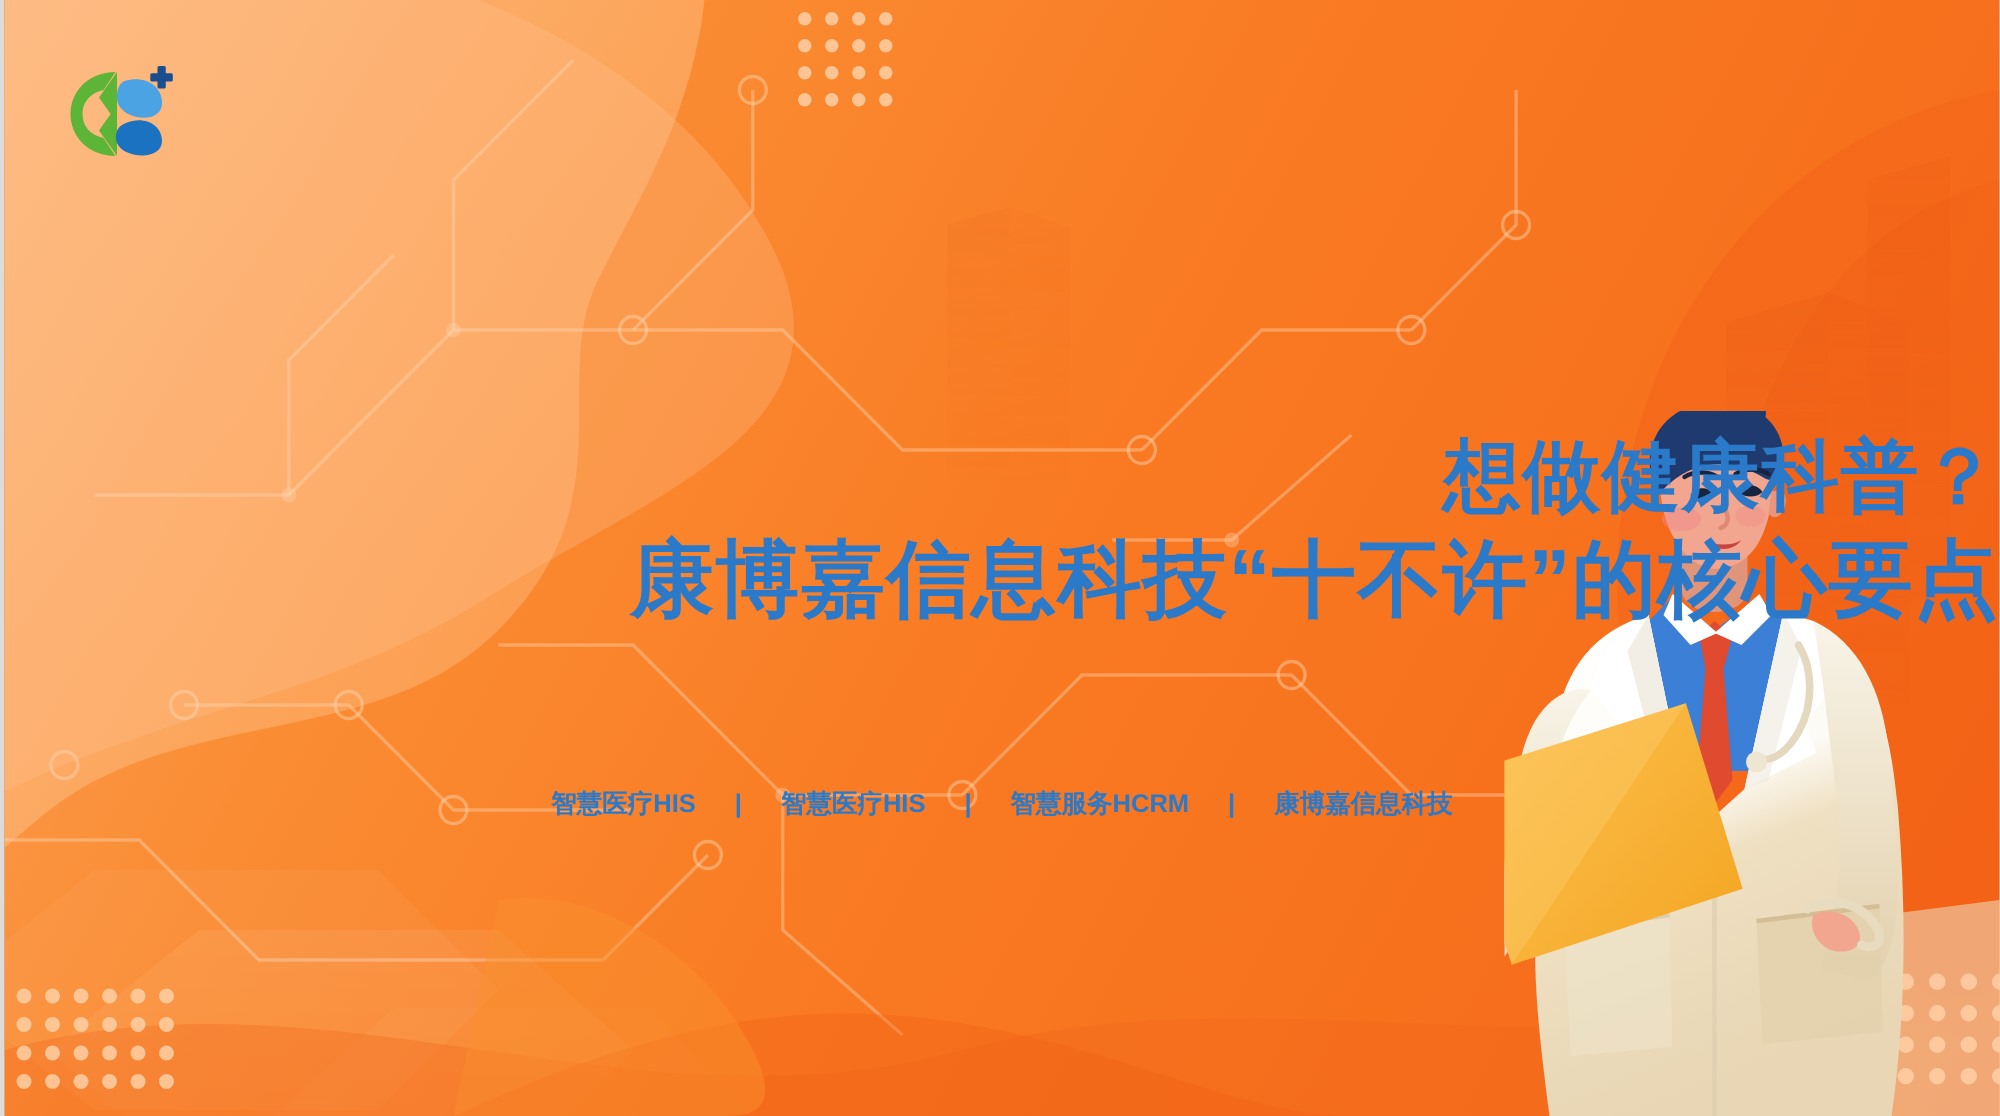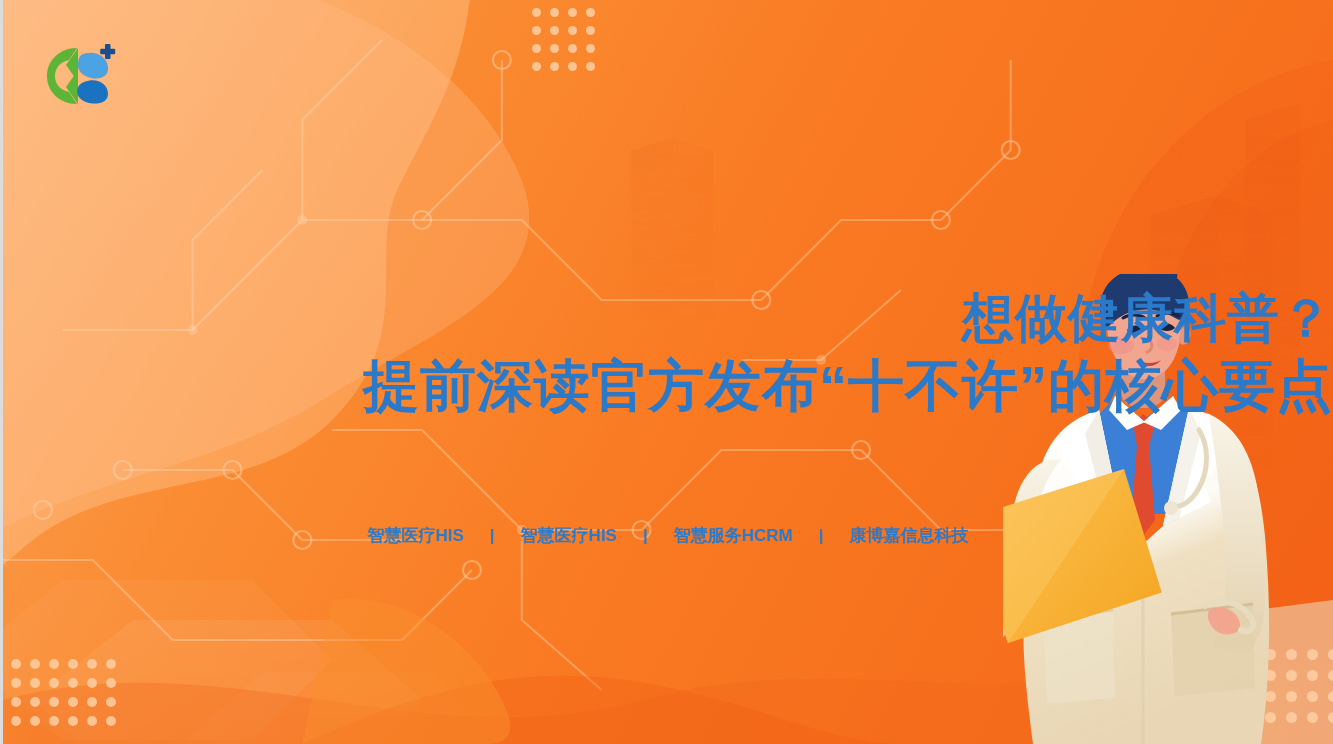--- a/index.html
+++ b/index.html
@@ -431,21 +431,21 @@
       <path d="M -34 316 C -18 310 -2 318 -2 332 C -2 346 -16 352 -30 348
                C -42 344 -46 322 -34 316 Z" fill="#F2A58F"></path>
 
       <path d="M 196 156 C 206 172 206 196 196 214 C 188 228 178 234 170 232" stroke="#E4D8BE" stroke-width="5" fill="none" stroke-linecap="round"></path>
       <circle cx="168" cy="234" r="7" fill="#EFE6D2"></circle>
     </svg>
   </div>
 
   <div class="headline">
     <div class="headline-line headline-line-1">想做健康科普？</div>
-    <div class="headline-line headline-line-2">提前深读官方发布“十不许”的核心要点</div>
+    <div class="headline-line headline-line-2">康博嘉信息科技“十不许”的核心要点</div>
   </div>
 
   <div class="services">
     <span class="service-item">智慧医疗HIS</span>
     <span class="service-sep">|</span>
     <span class="service-item">智慧医疗HIS</span>
     <span class="service-sep">|</span>
     <span class="service-item">智慧服务HCRM</span>
     <span class="service-sep">|</span>
     <span class="service-item">康博嘉信息科技</span>

